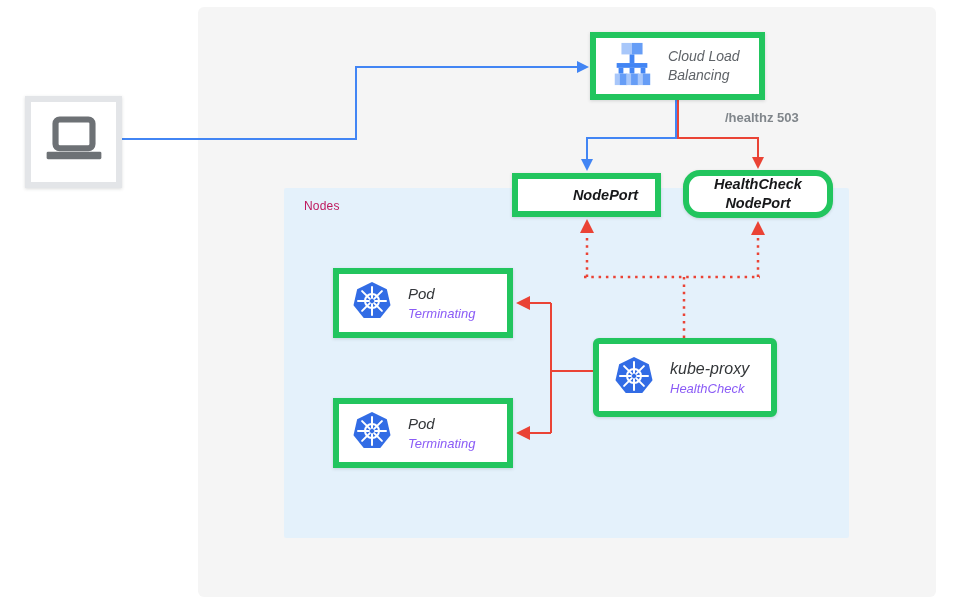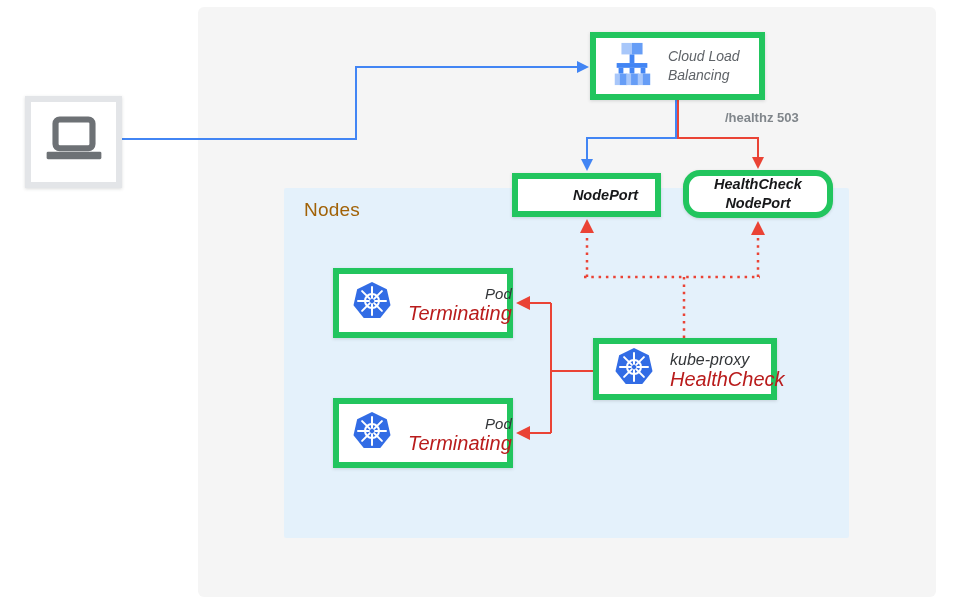--- a/index.html
+++ b/index.html
@@ -9,41 +9,41 @@
   }
   .panel{
     position:absolute;left:198px;top:7px;width:738px;height:590px;
     background:#f5f5f5;border-radius:6px;
   }
   .nodes-container{
     position:absolute;left:284px;top:188px;width:565px;height:350px;
     background:#e4f1fb;border-radius:2px;
   }
   .nodes-label{
-    position:absolute;left:304px;top:199px;font-size:19px;color:#a16207;letter-spacing:.2px;
+    position:absolute;left:304px;top:199px;font-size:12px;color:#be185d;letter-spacing:.2px;
   }
   .card{
     position:absolute;background:#ffffff;border:6px solid #22c55e;
     box-shadow:0 1px 3px rgba(60,64,67,.18);box-sizing:border-box;
     display:flex;align-items:center;font-style:italic;
   }
   .laptop-box{left:25px;top:96px;width:97px;height:92px;justify-content:center;border-color:#e3e5e8;}
   .clb-box{left:590px;top:32px;width:175px;height:68px;padding-left:13px;gap:13px;}
   .clb-text{font-size:14px;line-height:19px;color:#5f6368;}
   .nodeport-box{left:512px;top:173px;width:149px;height:44px;justify-content:center;padding-left:38px;}
   .hc-box{left:683px;top:170px;width:150px;height:48px;justify-content:center;text-align:center;border-radius:17px;}
   .port-label{font-size:14.5px;font-weight:bold;color:#17181a;line-height:19px;}
   .hc-box .port-label{width:116px;}
-  .pod-box{width:180px;height:70px;padding-left:13px;gap:16px;text-align:right;}
+  .pod-box{width:180px;height:70px;padding-left:13px;gap:16px;}
   .pod1{left:333px;top:268px;}
   .pod2{left:333px;top:398px;}
-  .kp-box{left:593px;top:338px;width:184px;height:62px;padding-left:15px;gap:16px;}
+  .kp-box{left:593px;top:338px;width:184px;height:79px;padding-left:15px;gap:16px;border-radius:6px;}
   .node-title{font-size:15px;line-height:21px;color:#333639;}
   .kp-box .node-title{font-size:16px;}
-  .node-subtitle{font-size:20px;line-height:19px;color:#b91c1c;}
+  .node-subtitle{font-size:13px;line-height:19px;color:#8b5cf6;}
   .healthz-label{
     position:absolute;left:689px;top:110px;font-size:13px;font-weight:bold;color:#80868b;margin-left:36px;
   }
   .connectors{position:absolute;left:0;top:0;pointer-events:none;}
   .blue-line{stroke:#4285f4;stroke-width:2;fill:none;}
   .red-line{stroke:#ea4335;stroke-width:2;fill:none;}
   .red-dotted{stroke:#ea4335;stroke-width:2.5;fill:none;stroke-dasharray:2.5 4.8;}
   .blue-head{fill:#4285f4;}
   .red-head{fill:#ea4335;}
 </style>

